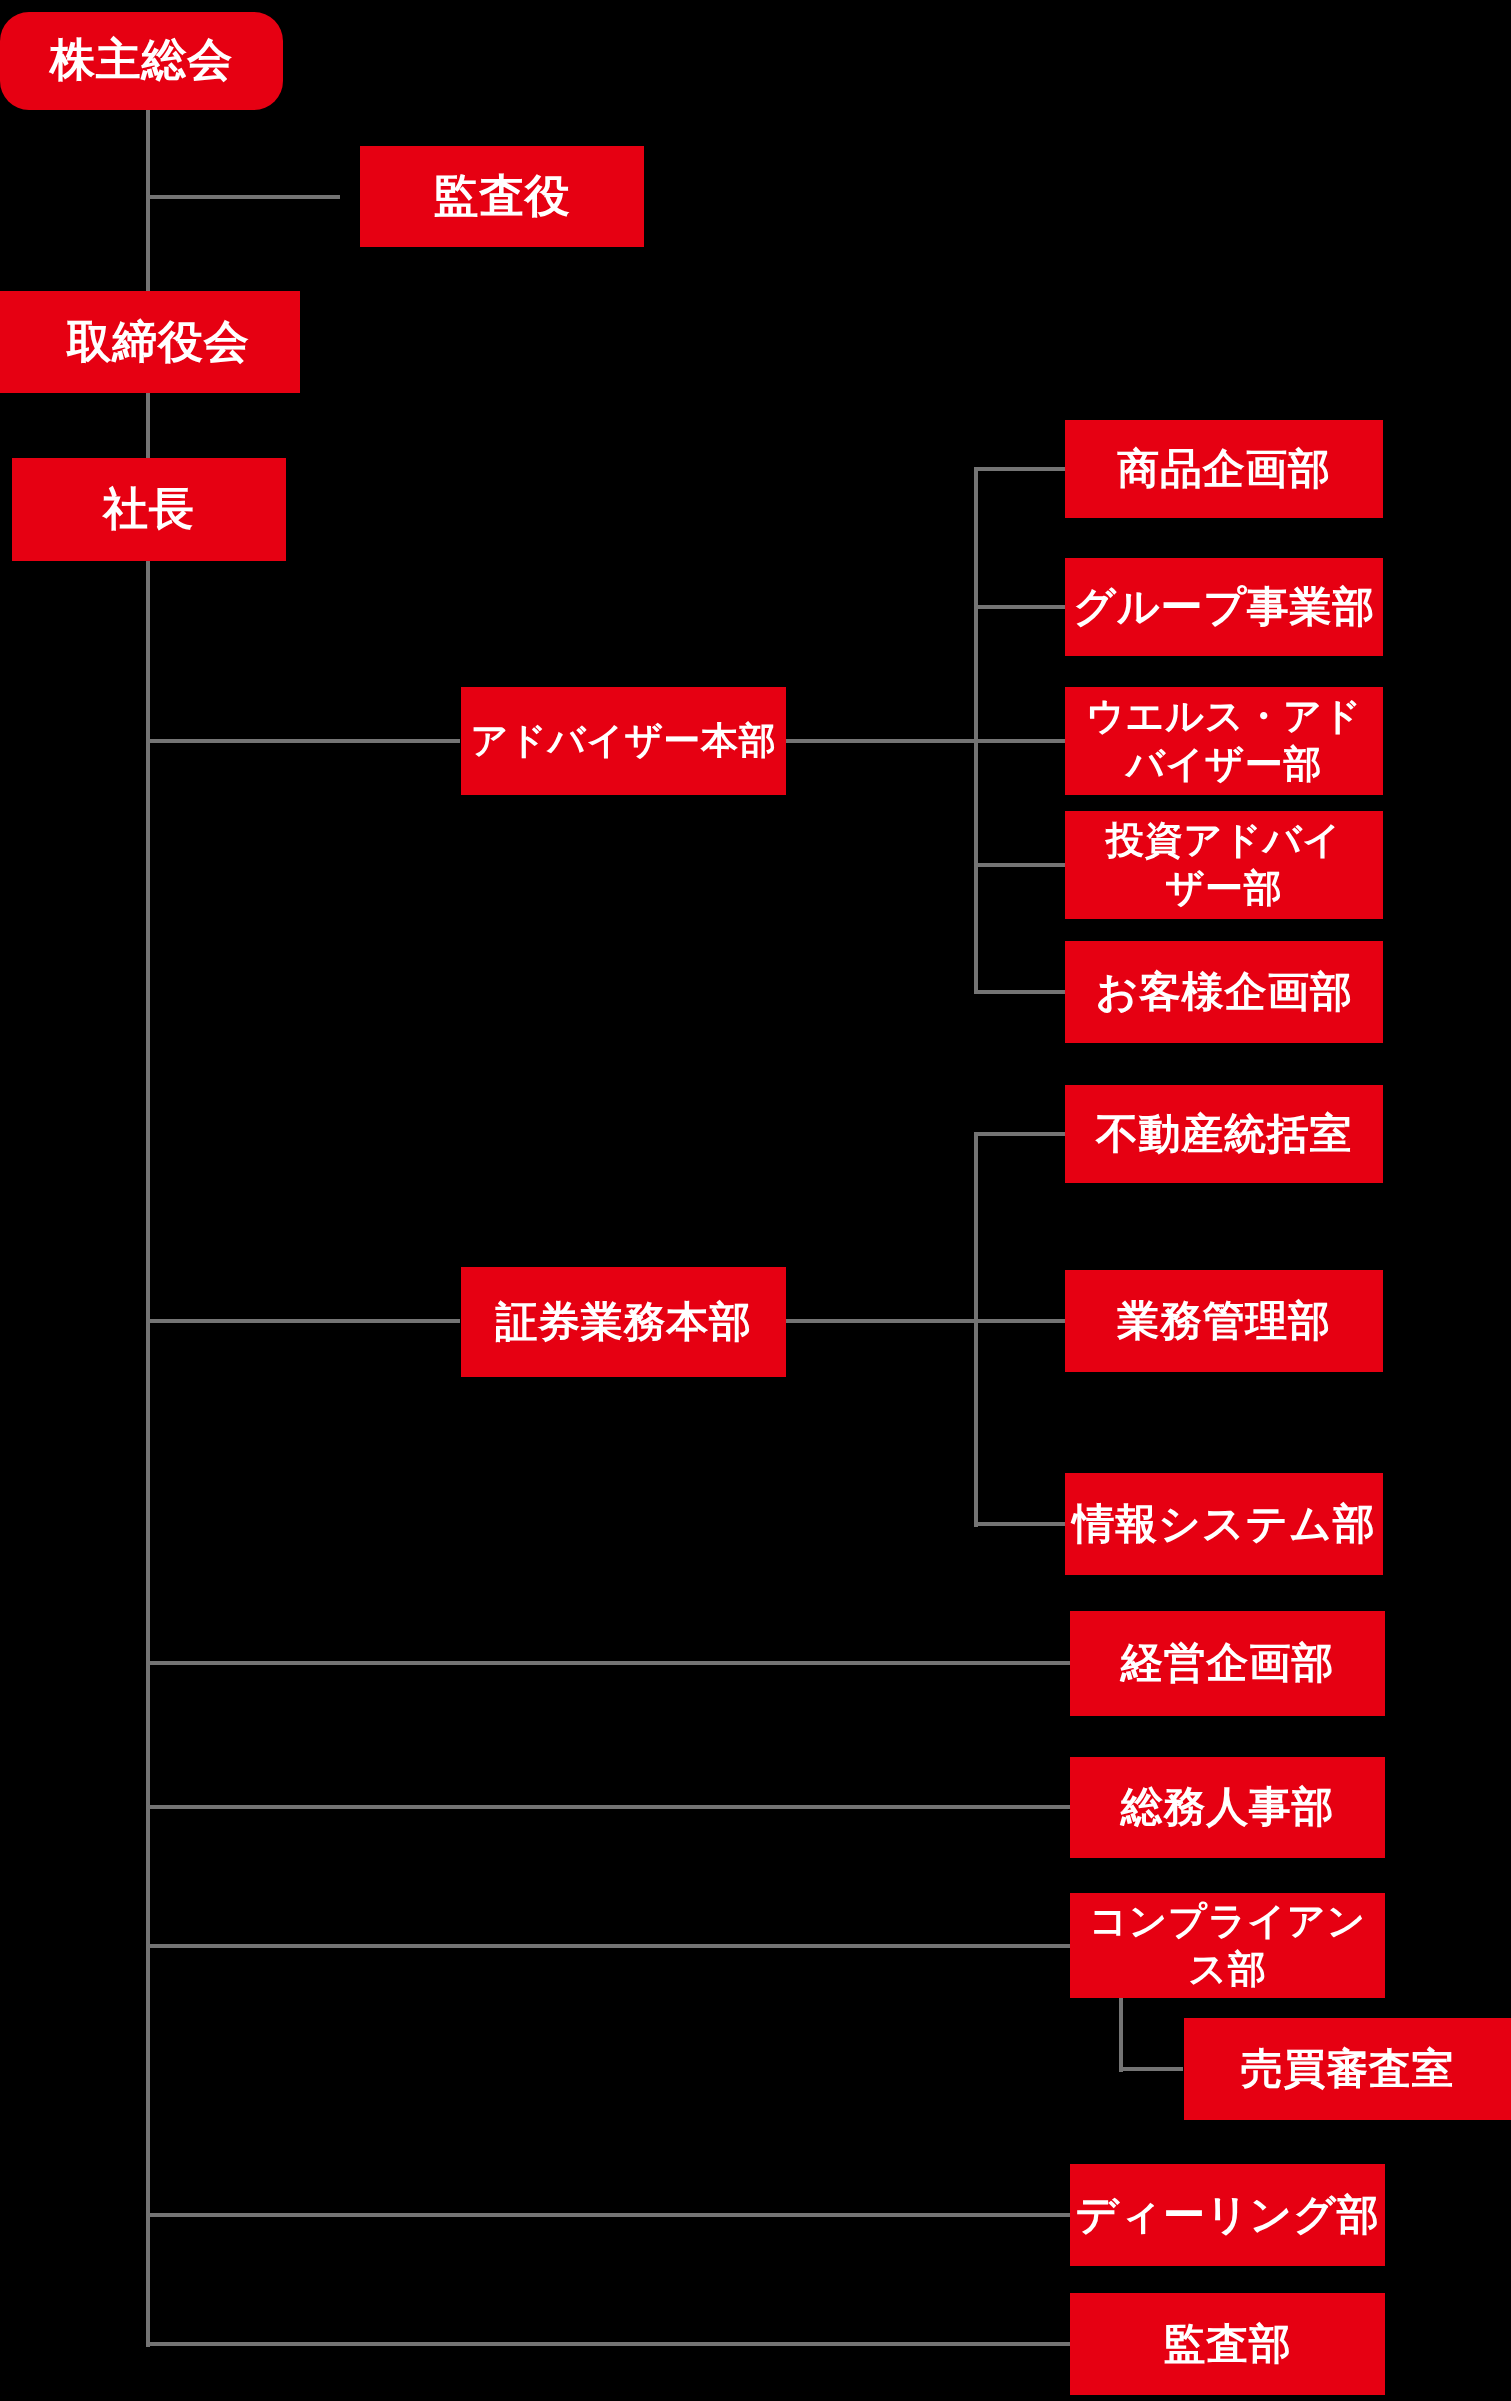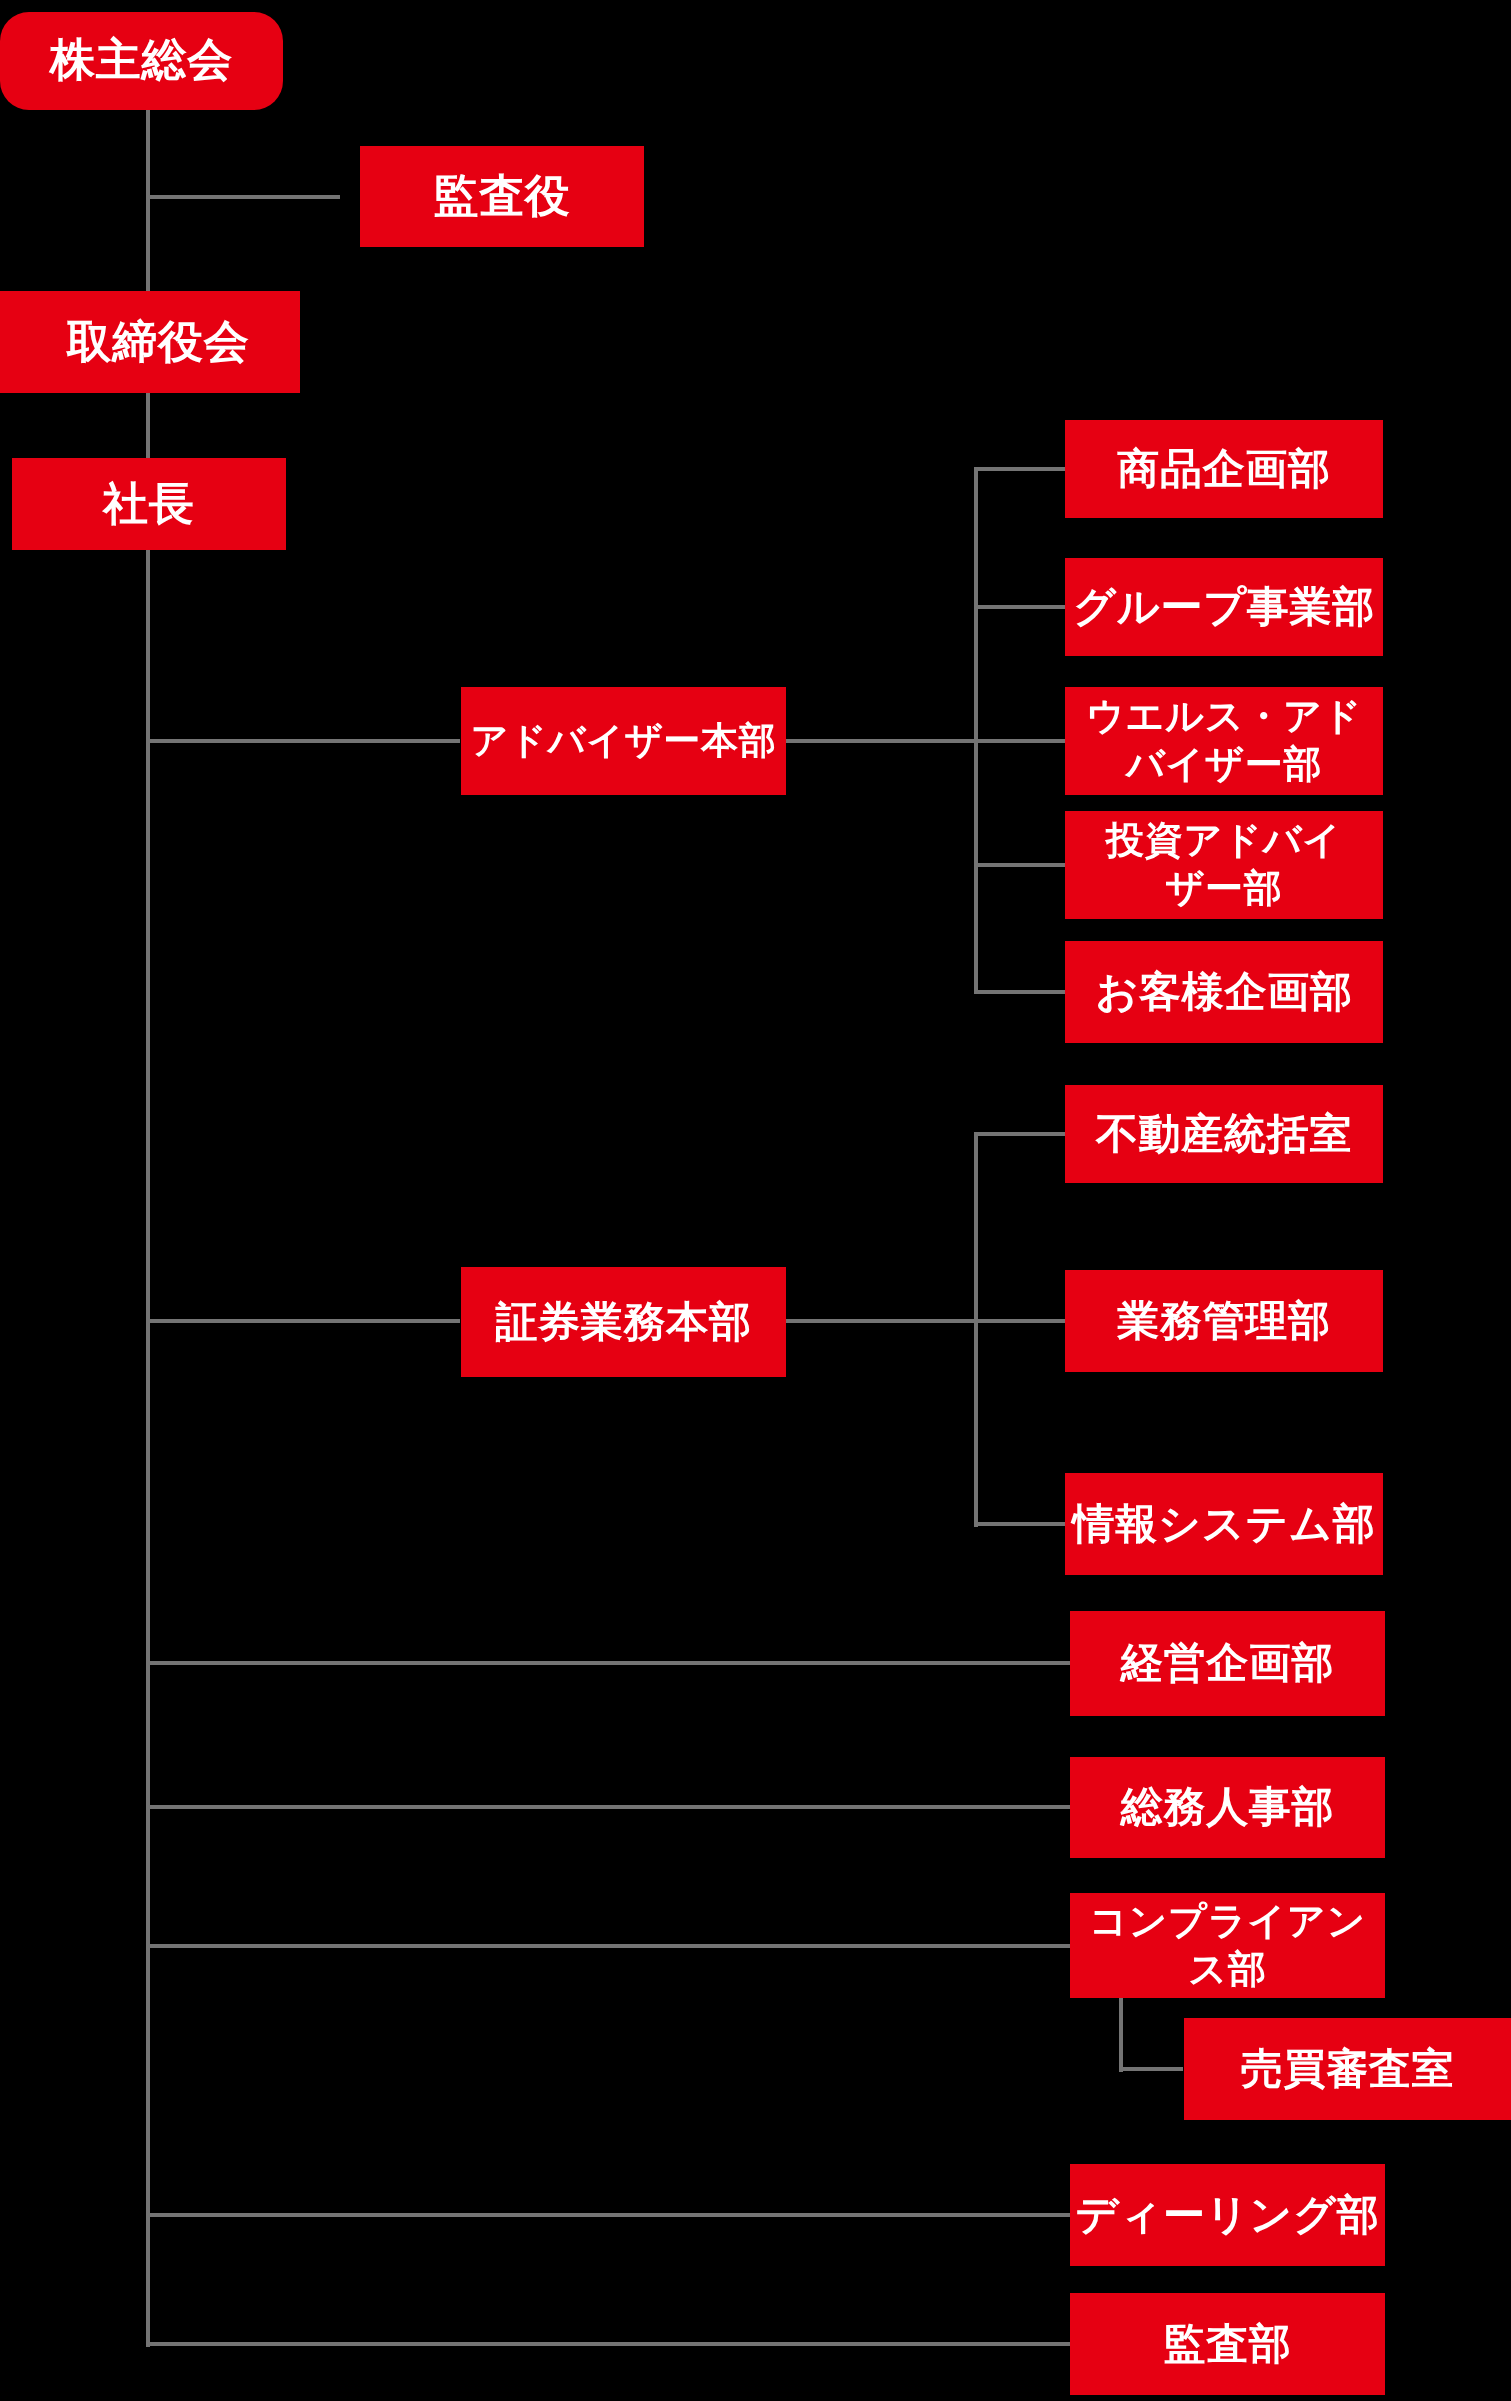--- a/index.html
+++ b/index.html
@@ -67,21 +67,21 @@
   <div class="line" style="left:974px;top:1132px;width:91px;height:4.4px;"></div>
   <div class="line" style="left:974px;top:1319px;width:91px;height:4.4px;"></div>
   <div class="line" style="left:974px;top:1522px;width:91px;height:4.4px;"></div>
 
   <div class="line" style="left:1119px;top:1997px;width:4.4px;height:75px;"></div>
   <div class="line" style="left:1119px;top:2067px;width:64px;height:4.4px;"></div>
 
   <div class="node fz-large" style="left:0px;top:11.7px;width:283px;height:98px;border-radius:29px;">株主総会</div>
   <div class="node fz-large" style="left:340px;top:146px;width:284px;height:101px;margin-left:20px;">監査役</div>
   <div class="node fz-large" style="left:0px;top:291px;width:284px;height:102px;padding-left:16px;">取締役会</div>
-  <div class="node fz-large" style="left:11.7px;top:458px;width:274px;height:92px;">社長</div>
+  <div class="node fz-large" style="left:11.7px;top:458px;width:274px;height:103px;">社長</div>
 
   <div class="node fz-small" style="left:461px;top:687px;width:325px;height:108px;">アドバイザー本部</div>
   <div class="node" style="left:461px;top:1267px;width:325px;height:110px;">証券業務本部</div>
 
   <div class="node" style="left:1065px;top:420px;width:318px;height:98px;">商品企画部</div>
   <div class="node" style="left:1065px;top:558px;width:318px;height:98px;">グループ事業部</div>
   <div class="node two-line" style="left:1065px;top:687px;width:318px;height:108px;">ウエルス・アド
 バイザー部</div>
   <div class="node two-line" style="left:1065px;top:811px;width:318px;height:108px;">投資アドバイ
 ザー部</div>

